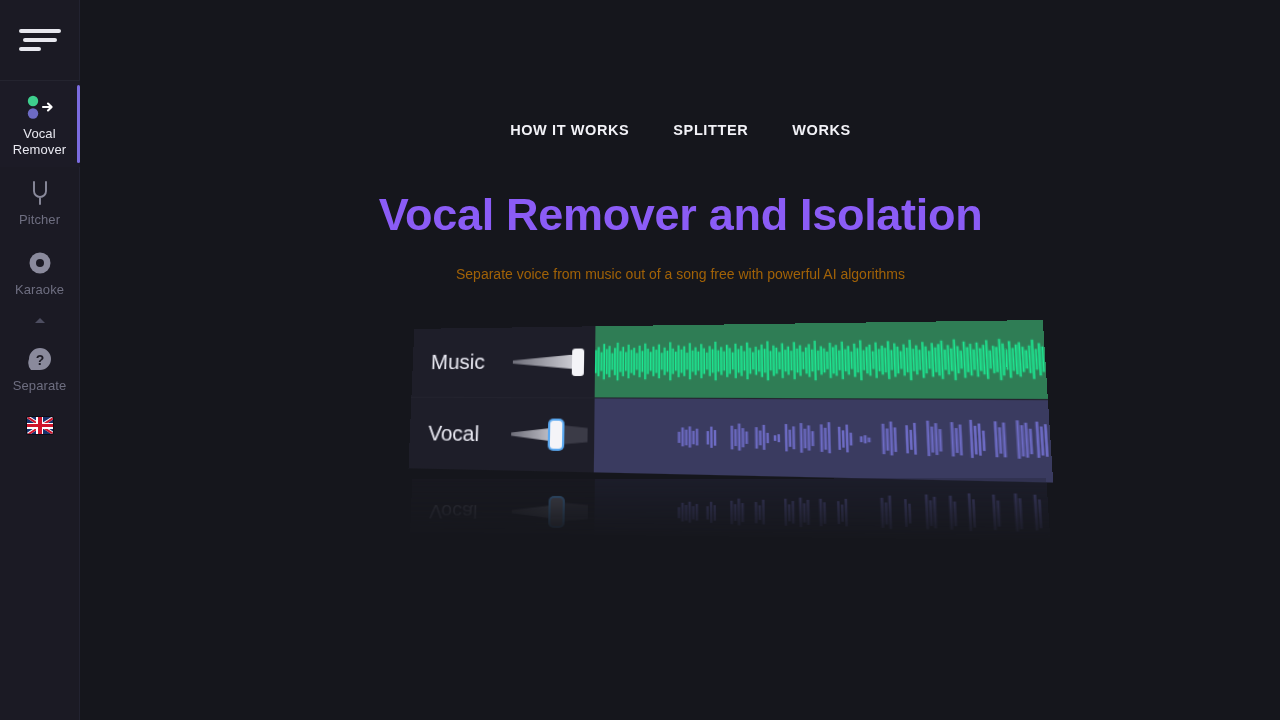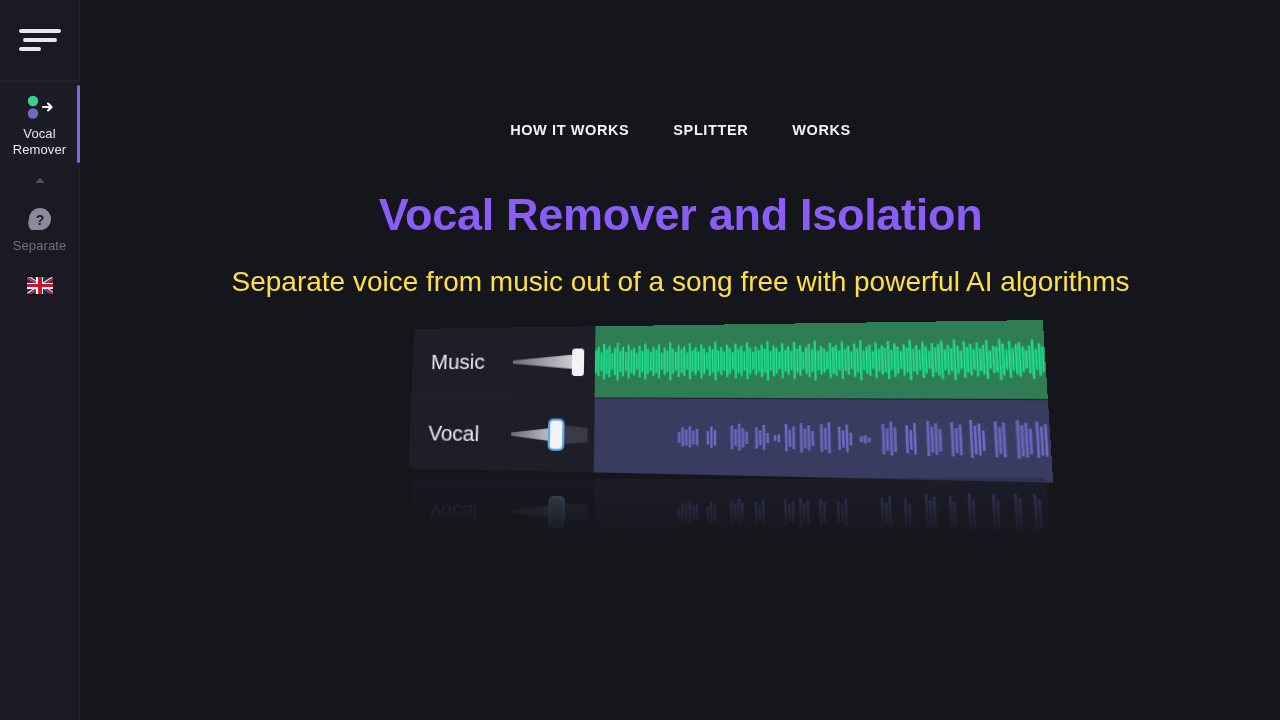--- a/index.html
+++ b/index.html
@@ -91,21 +91,21 @@
     color: #f2f2f7; font-size: 14.5px; font-weight: 700; letter-spacing: .6px;
     text-decoration: none; cursor: pointer; white-space: nowrap;
   }
 
   #page-title {
     position: absolute; top: 189px; left: 0; right: 0; text-align: center;
     color: #8b5cf6; font-size: 45px; font-weight: 700; letter-spacing: -.3px;
   }
   #page-subtitle {
     position: absolute; top: 266px; left: 0; right: 0; text-align: center;
-    color: #fde047; font-size: 28px; font-weight: 400;
+    color: #a16207; font-size: 14px; font-weight: 400;
   }
 
   
   #illustration {
     position: absolute; left: 330px; top: 330px; width: 560px; height: 200px;
   }
   #mixer-stage {
     position: absolute; left: 0; top: 0; width: 540px; height: 155px;
     transform: perspective(900px) rotateX(9deg) rotateY(-13deg) rotateZ(2.4deg) scale(1.04);
     transform-origin: left center;
@@ -190,24 +190,41 @@
         <circle cx="10" cy="19.5" r="5.2" fill="#6d6bc4"></circle>
         <path d="M20 13 h8 M25 9.5 L28.6 13 L25 16.5" stroke="#ffffff" stroke-width="2.1" fill="none" stroke-linecap="round" stroke-linejoin="round"></path>
       </svg>
     </span>
     <span class="lbl">
       <span>Vocal</span><br>
       <span>Remover</span>
     </span>
   </div>
 
-
-
-
-
+  <div class="nav-item">
+    <span class="ico">
+      <svg width="24" height="28" viewBox="0 0 24 28">
+        <path d="M6 3 v9 a6 6 0 0 0 12 0 V3 M12 18 v7" stroke="#8a8a9c" stroke-width="1.9" fill="none" stroke-linecap="round"></path>
+      </svg>
+    </span>
+    <span class="lbl">Pitcher</span>
+  </div>
+
+
+
+
+  <div class="nav-item">
+    <span class="ico">
+      <svg width="26" height="26" viewBox="0 0 26 26">
+        <circle cx="13" cy="13" r="10.5" fill="#8a8a9c"></circle>
+        <circle cx="13" cy="13" r="4" fill="#1b1a24"></circle>
+      </svg>
+    </span>
+    <span class="lbl">Karaoke</span>
+  </div>
 
   <div id="collapse-btn">
     <span class="chev"></span>
   </div>
 
   <div class="nav-item">
     <span class="ico">
       <svg width="26" height="26" viewBox="0 0 26 26">
         <path d="M13 2 a11 11 0 0 1 11 11 a11 11 0 0 1 -11 11 h-9 a0 0 0 0 1 0 0 a11 11 0 0 1 -2 -11 a11 11 0 0 1 11 -11 z" fill="#8a8a9c"></path>
         <text x="13" y="18.5" font-family="Liberation Sans, sans-serif" font-size="14" font-weight="700" fill="#1b1a24" text-anchor="middle">?</text>

